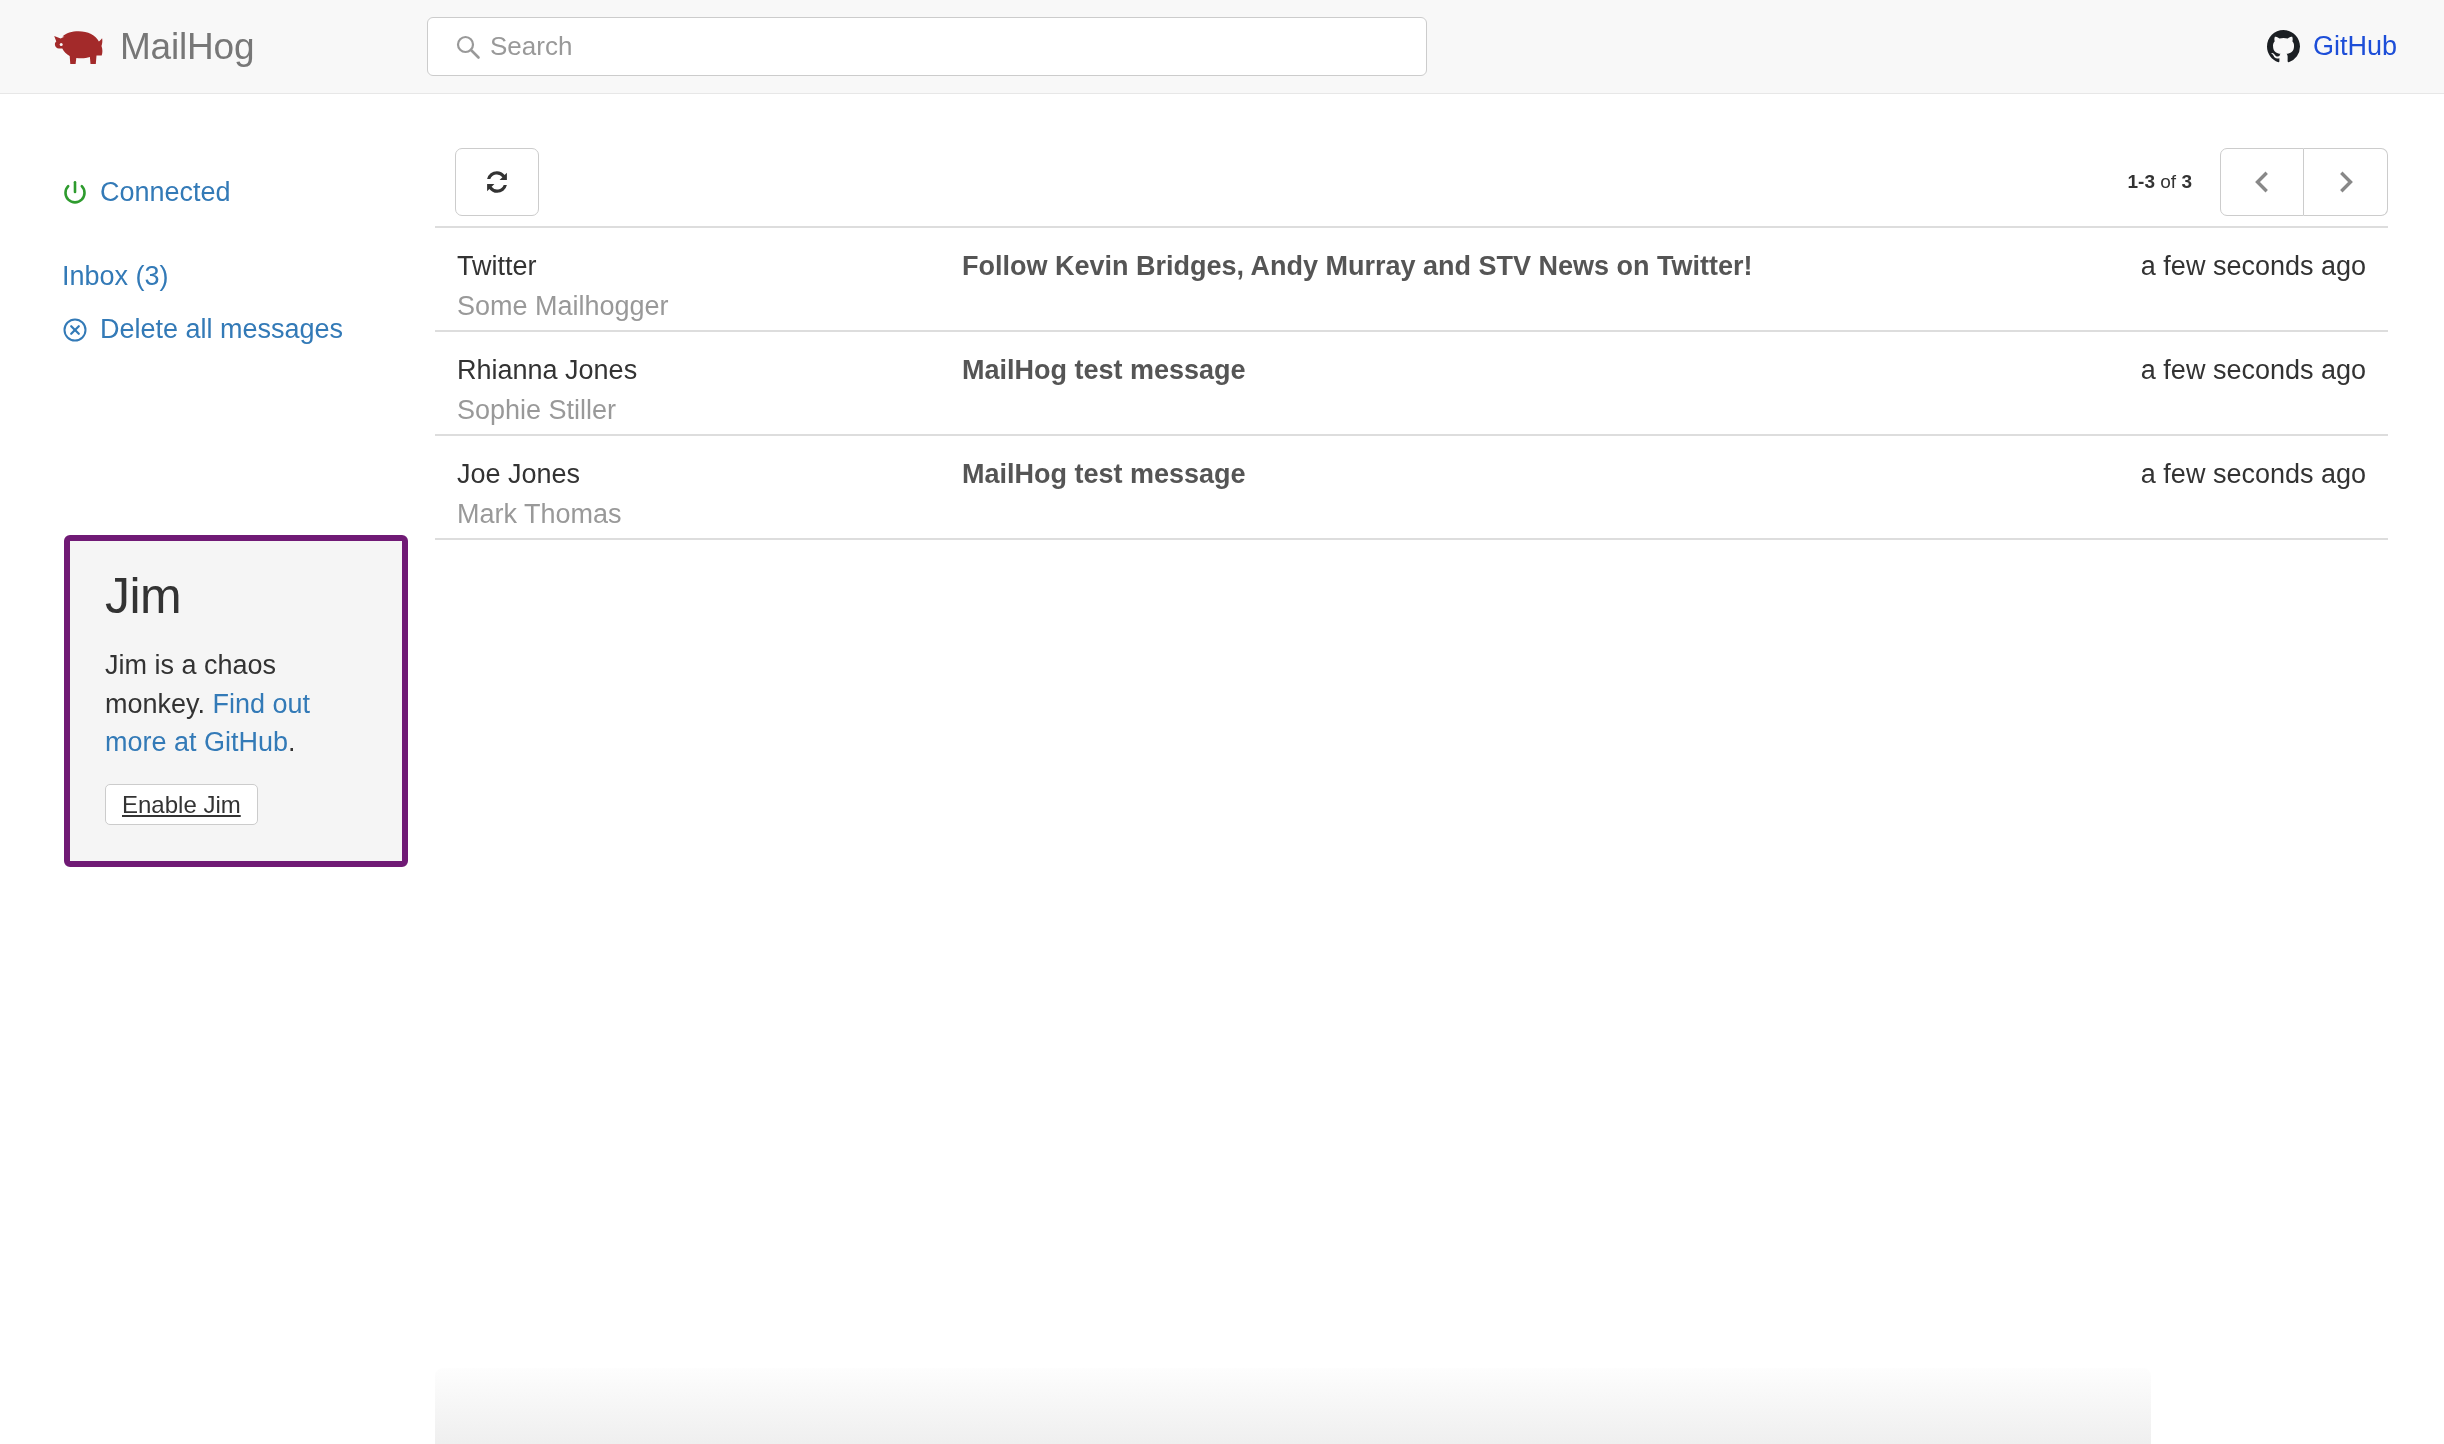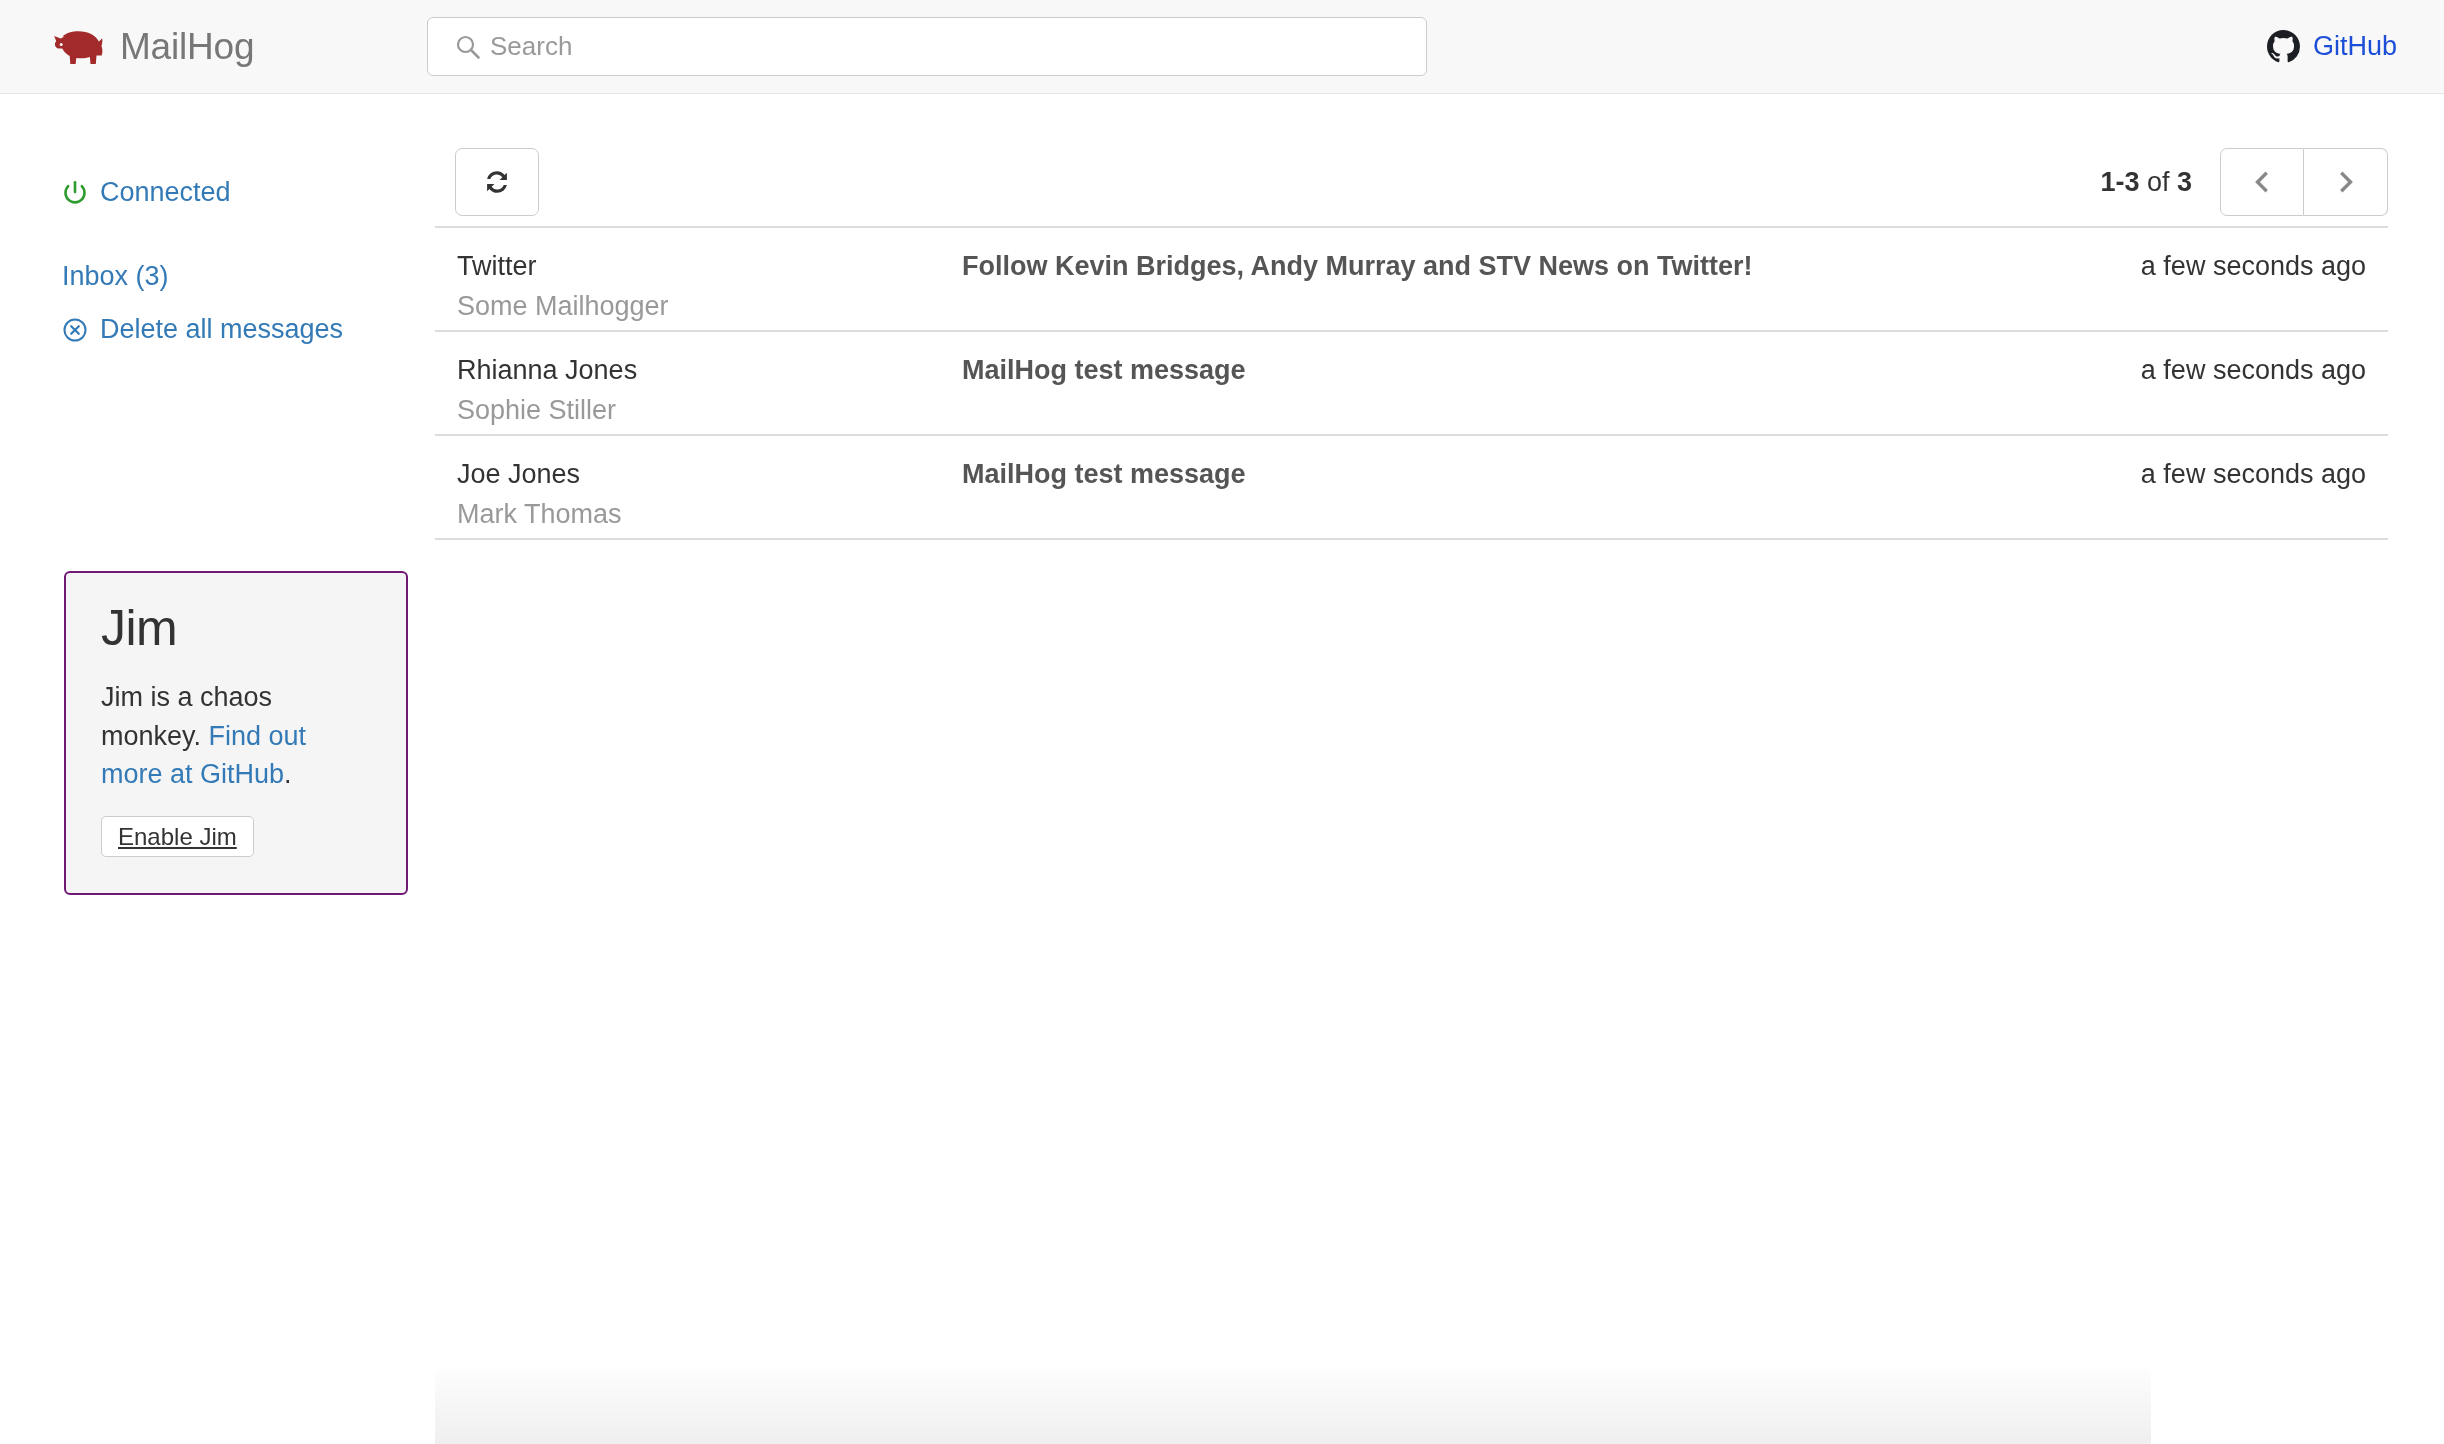--- a/index.html
+++ b/index.html
@@ -123,24 +123,23 @@
   .delete-icon { width: 26px; height: 26px; display:block; }
 
   
   .jim-panel {
     position: absolute;
     left: 32px;
     top: 441px;
     width: 344px;
     box-sizing: border-box;
     background: #f5f5f5;
-    border: 2px solid #701a75;
+    border: 6px solid #701a75;
     border-radius: 6px;
     padding: 28px 35px 36px 35px;
-    margin-top: 36px;
   }
   .jim-title {
     font-size: 50px;
     font-weight: normal;
     color: #333333;
     margin: 0 0 22px 0;
     line-height: 1.1;
     letter-spacing: -0.5px;
   }
   .jim-text {
@@ -200,21 +199,21 @@
   .pager {
     position: absolute;
     right: 0;
     top: 0;
     display: flex;
     align-items: center;
     gap: 0;
     height: 68px;
   }
   .pager-label {
-    font-size: 27px;
+    font-size: 19px;
     color: #333333;
     margin-right: 28px;
     white-space: nowrap;
   }
   .pager-label b { font-weight: bold; }
   .pager-btn {
     width: 84px;
     height: 68px;
     background: #ffffff;
     border: 1px solid #cccccc;

